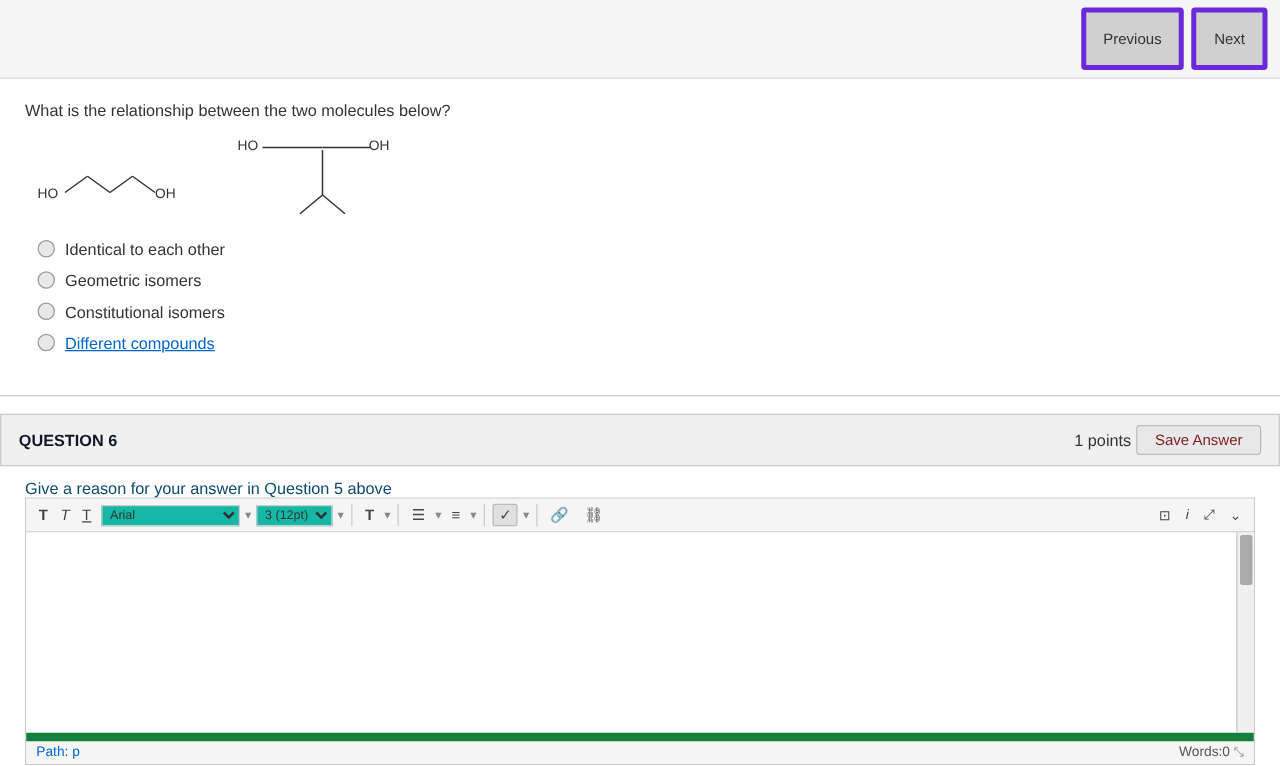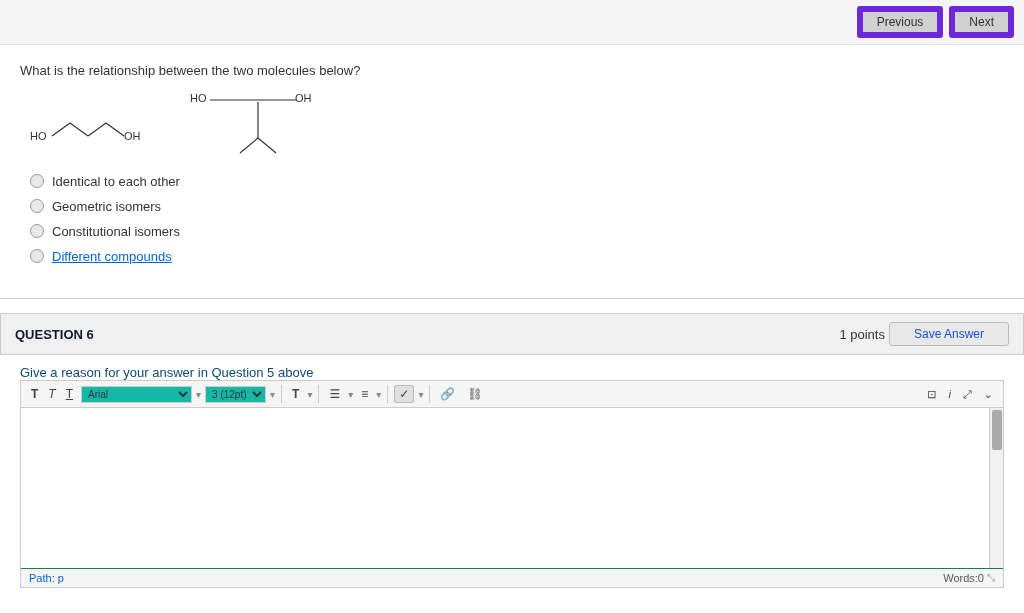--- a/index.html
+++ b/index.html
@@ -16,23 +16,23 @@
     .top-bar {
       display: flex;
       justify-content: flex-end;
       padding: 6px 10px;
       border-bottom: 1px solid #ddd;
       background: #f5f5f5;
     }
 
     .top-bar-btn {
       background: #d0d0d0;
-      border: 6px solid #6d28d9;
+      border: 4px solid #6d28d9;
       border-radius: 3px;
-      padding: 3px 14px;
+      padding: 14px 14px;
       font-size: 12px;
       cursor: pointer;
       color: #333;
       margin-left: 6px;
     }
 
     .question-section {
       padding: 18px 20px 10px 20px;
     }
 
@@ -109,24 +109,24 @@
 
     .q6-points {
       font-size: 13px;
       color: #333;
     }
 
     .save-answer-btn {
       background: #e8e8e8;
       border: 1px solid #bbb;
       border-radius: 3px;
-      padding: 4px 24px;
+      padding: 4px 14px;
       font-size: 12px;
       cursor: pointer;
-      color: #1d4ed8;
+      color: #7f1d1d;
     }
 
     .question6-body {
       padding: 10px 20px 0 20px;
     }
 
     .q6-instruction {
       font-size: 13px;
       margin-bottom: 0;
       color: #0c4a6e;
@@ -212,21 +212,21 @@
 
     .scrollbar-thumb {
       width: 10px;
       height: 40px;
       background: #aaa;
       border-radius: 2px;
     }
 
     .editor-footer {
       background: #f5f5f5;
-      border-top: 1px solid #15803d;
+      border-top: 7px solid #15803d;
       padding: 3px 8px;
       display: flex;
       justify-content: space-between;
       align-items: center;
       font-size: 11px;
       color: #555;
     }
 
     .path-text {
       font-size: 11px;

